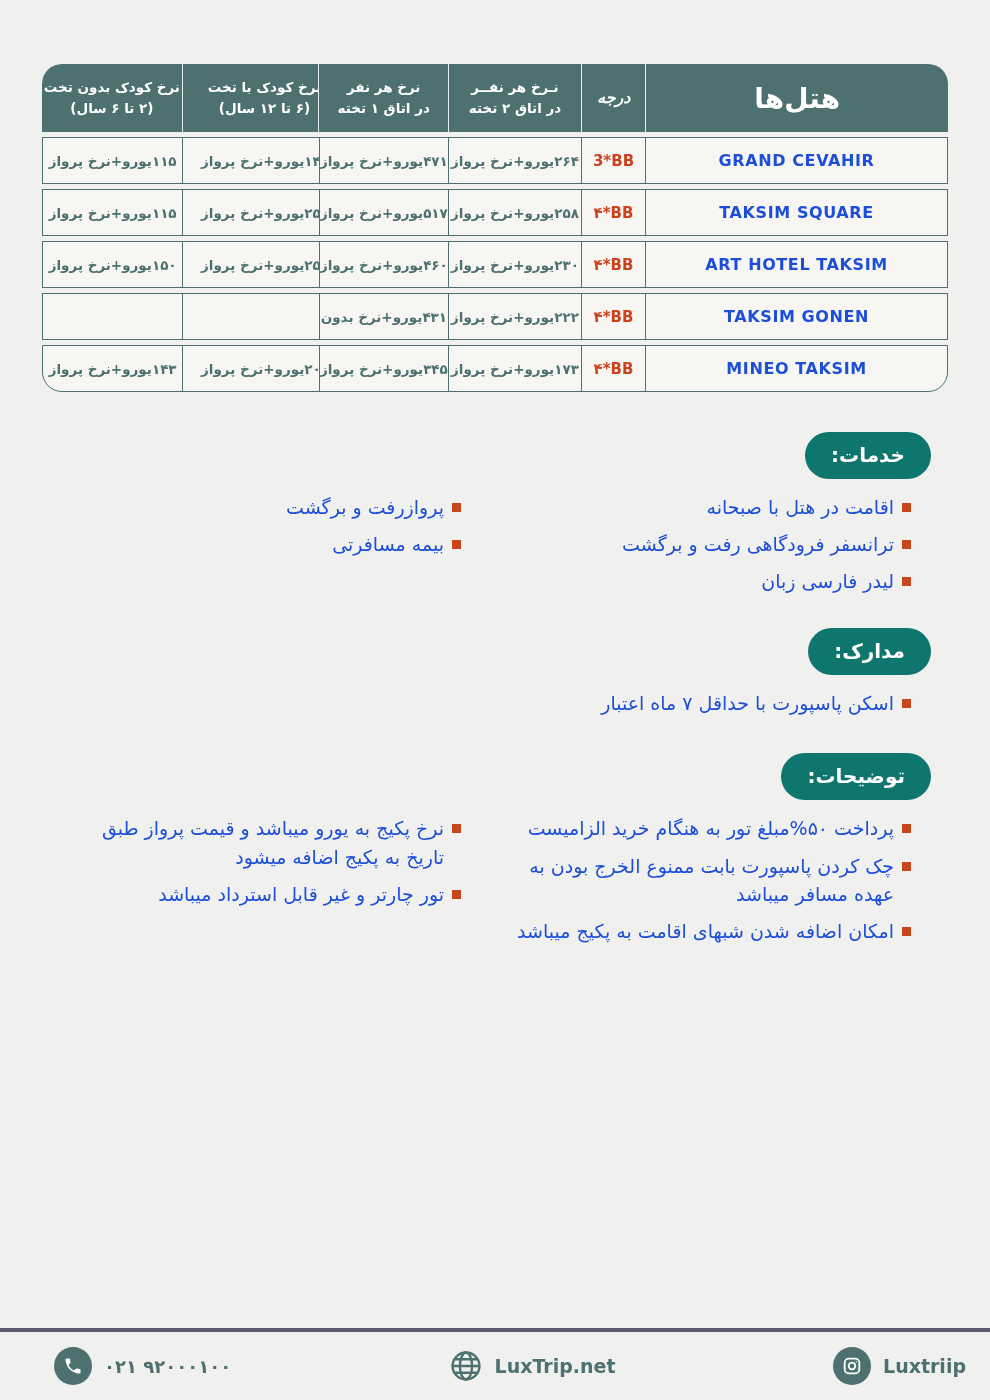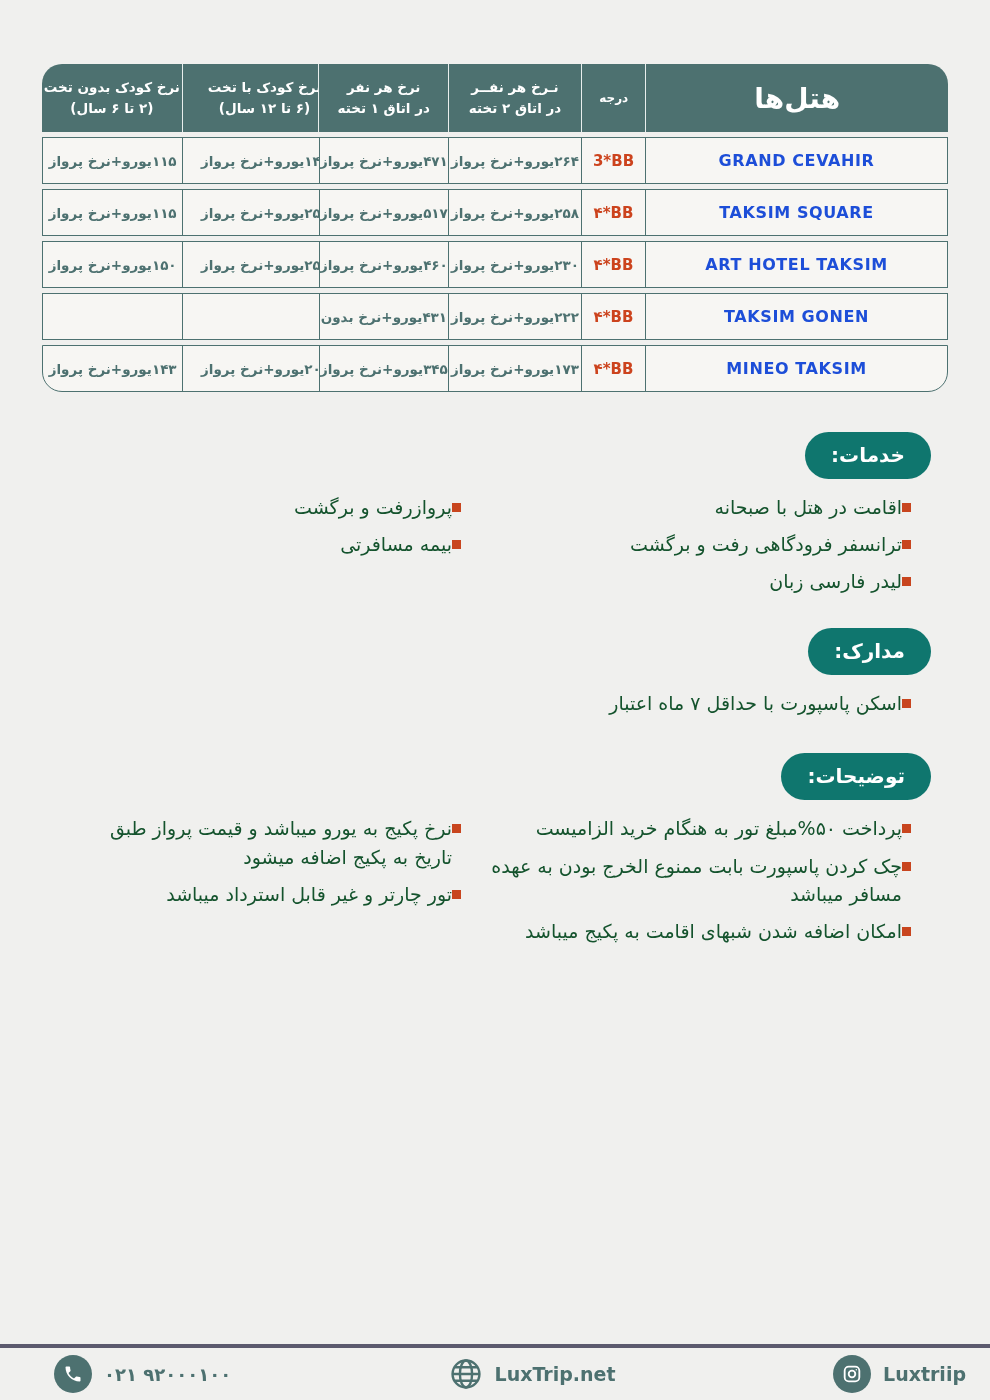--- a/index.html
+++ b/index.html
@@ -25,21 +25,21 @@
   .c-cbed  { flex-basis:15.1%;padding-left:28px; }
   .c-cnobed{ flex-basis:15.4%; }
 
   .t-header {
     background:#4d7170; height:68px;
     border-radius:20px 20px 0 0; color:#ffffff;
   }
   .t-header .t-cell:not(:last-child){ border-left:1.5px solid #e8eeed; }
   .t-header .hotels-title { font-size:28px; font-weight:bold; }
   .t-header .h-line { font-size:13.5px; font-weight:bold; line-height:1.55; white-space:nowrap; }
-  .t-header .c-grade .h-line { font-size:12px; }
+  .t-header .c-grade .h-line { font-size:16px;font-style:italic; }
 
   .t-body-row {
     background:#f7f6f3; height:47px; margin-top:5px;
     border:1.5px solid #4d7170;
   }
   .t-body-row:last-child { border-radius:0 0 20px 20px; }
   .t-body-row .t-cell:not(:last-child){ border-left:1px solid #4d7170; }
   .hotel-name { direction:ltr; font-size:16px; font-weight:bold; color:#1d4ed8; letter-spacing:0.6px; }
   .grade-val  { direction:ltr; font-size:15px; font-weight:bold; color:#cc431d; }
   .rate-val   { font-size:13.5px; font-weight:bold; color:#4d7170; white-space:nowrap; }
@@ -50,36 +50,36 @@
     display:inline-block; background:#0f766e; color:#ffffff;
     font-size:20px; font-weight:bold; padding:10px 26px 11px 26px;
     border-radius:26px; line-height:1.3;
   }
   .badge-services { margin-top:40px; }
   .badge-docs     { margin-top:24px; }
   .badge-notes    { margin-top:27px; }
 
   .list { list-style:none; margin-top:14px; padding-left:0; padding-right:20px; }
   .list li {
-    display:flex; align-items:flex-start; gap:0;
-    font-size:19px; font-weight:500; color:#14532d;
+    display:flex; align-items:flex-start; gap:8px;
+    font-size:19px; font-weight:500; color:#1d4ed8;
     line-height:1.48; margin-bottom:9px;
   }
   .bullet {
     flex:0 0 auto; width:9px; height:9px; background:#c8451e; margin-top:10px;
   }
   .two-col { display:flex; gap:28px; align-items:flex-start; }
   .col-right { width:422px; }
   .col-left  { width:382px; }
   .two-col .list { margin-top:0; padding-right:0; }
   .two-col-wrap { margin-top:14px; padding-right:20px; }
 
   
   .footer {
-    position:absolute; bottom:0; left:0; right:0; height:56px;
+    position:absolute; bottom:0; left:0; right:0; height:72px;
     border-top:4px solid #5c5a6e; background:#f0f0ee;
     display:flex; align-items:center; justify-content:space-between;
     padding:0 24px 0 54px; direction:ltr;
   }
   .f-group { display:flex; align-items:center; gap:12px; }
   .f-circle {
     width:38px; height:38px; border-radius:50%; background:#4d7170;
     display:flex; align-items:center; justify-content:center; flex:0 0 auto;
   }
   .f-text { color:#4d7170; font-weight:bold; font-size:19px; }

